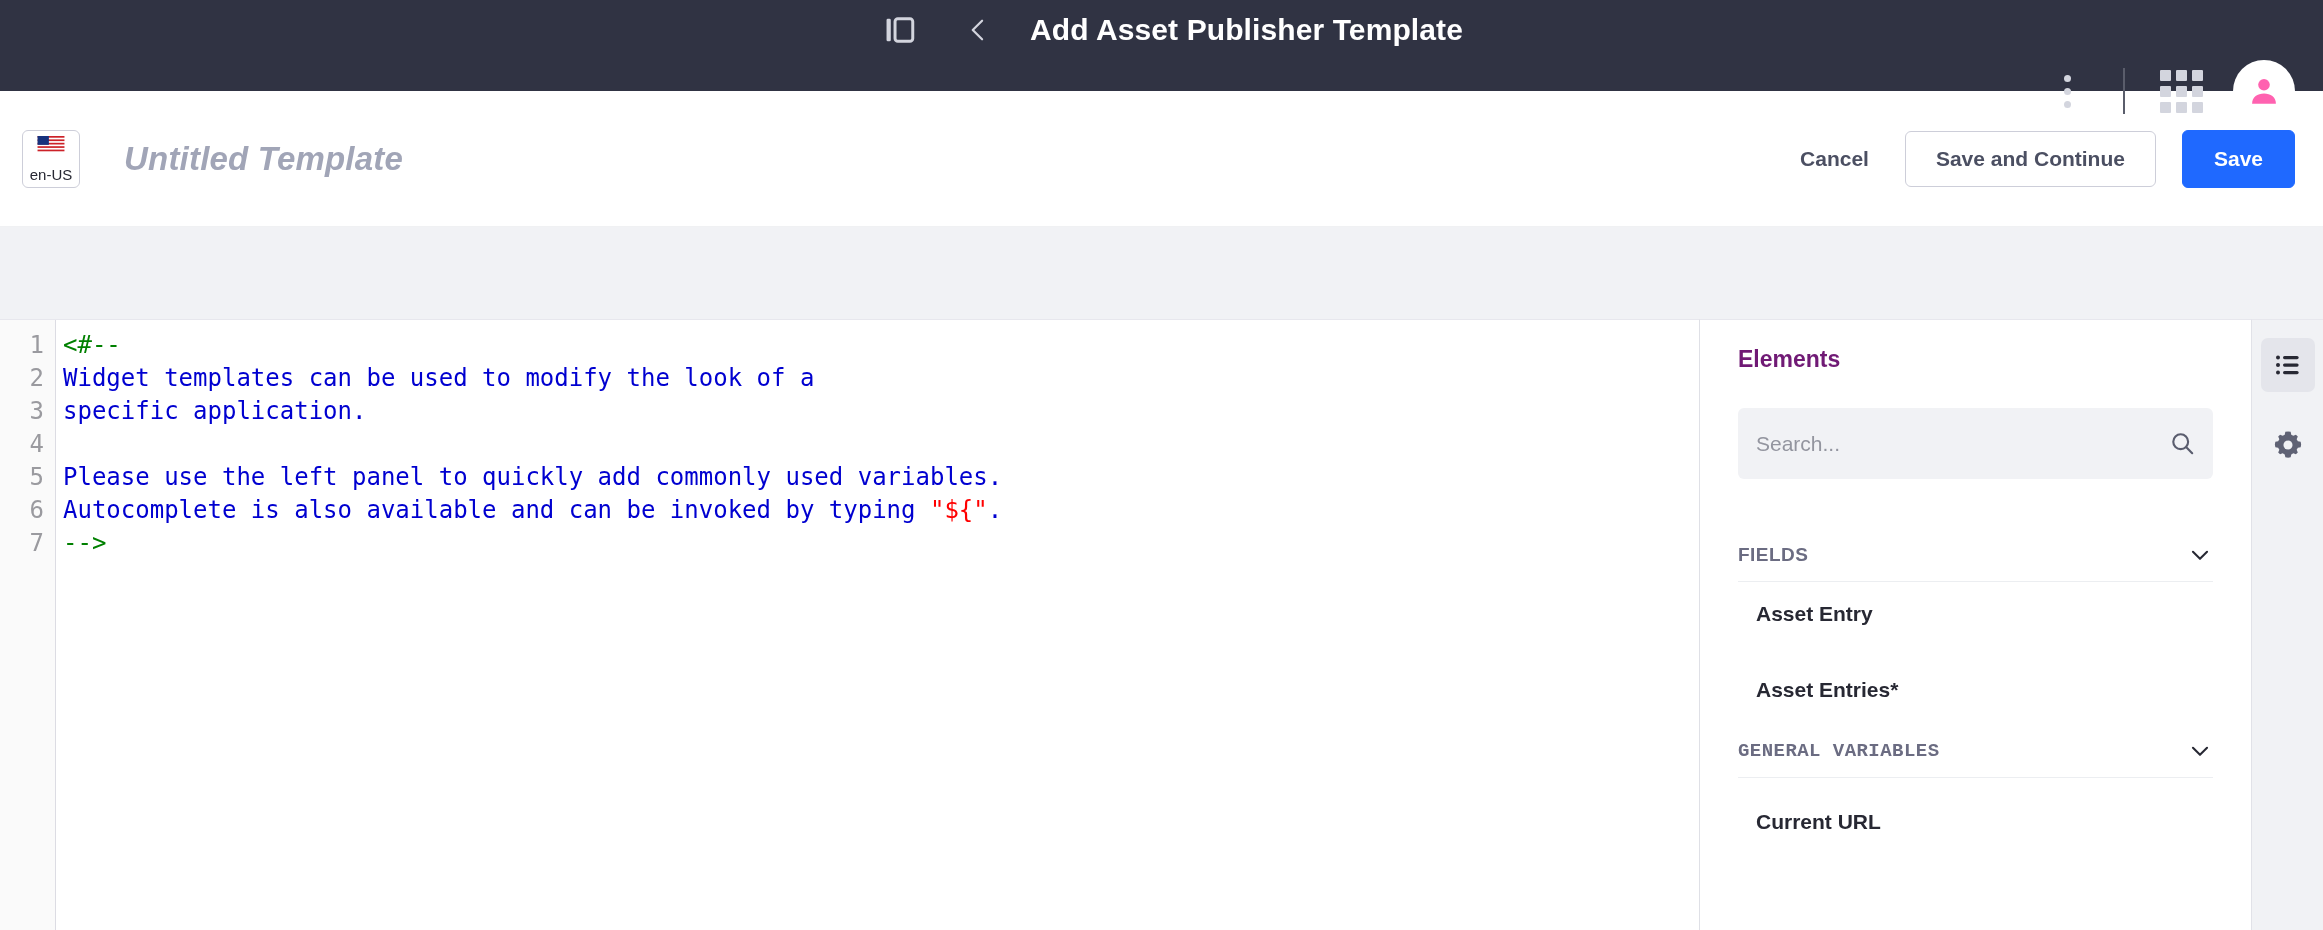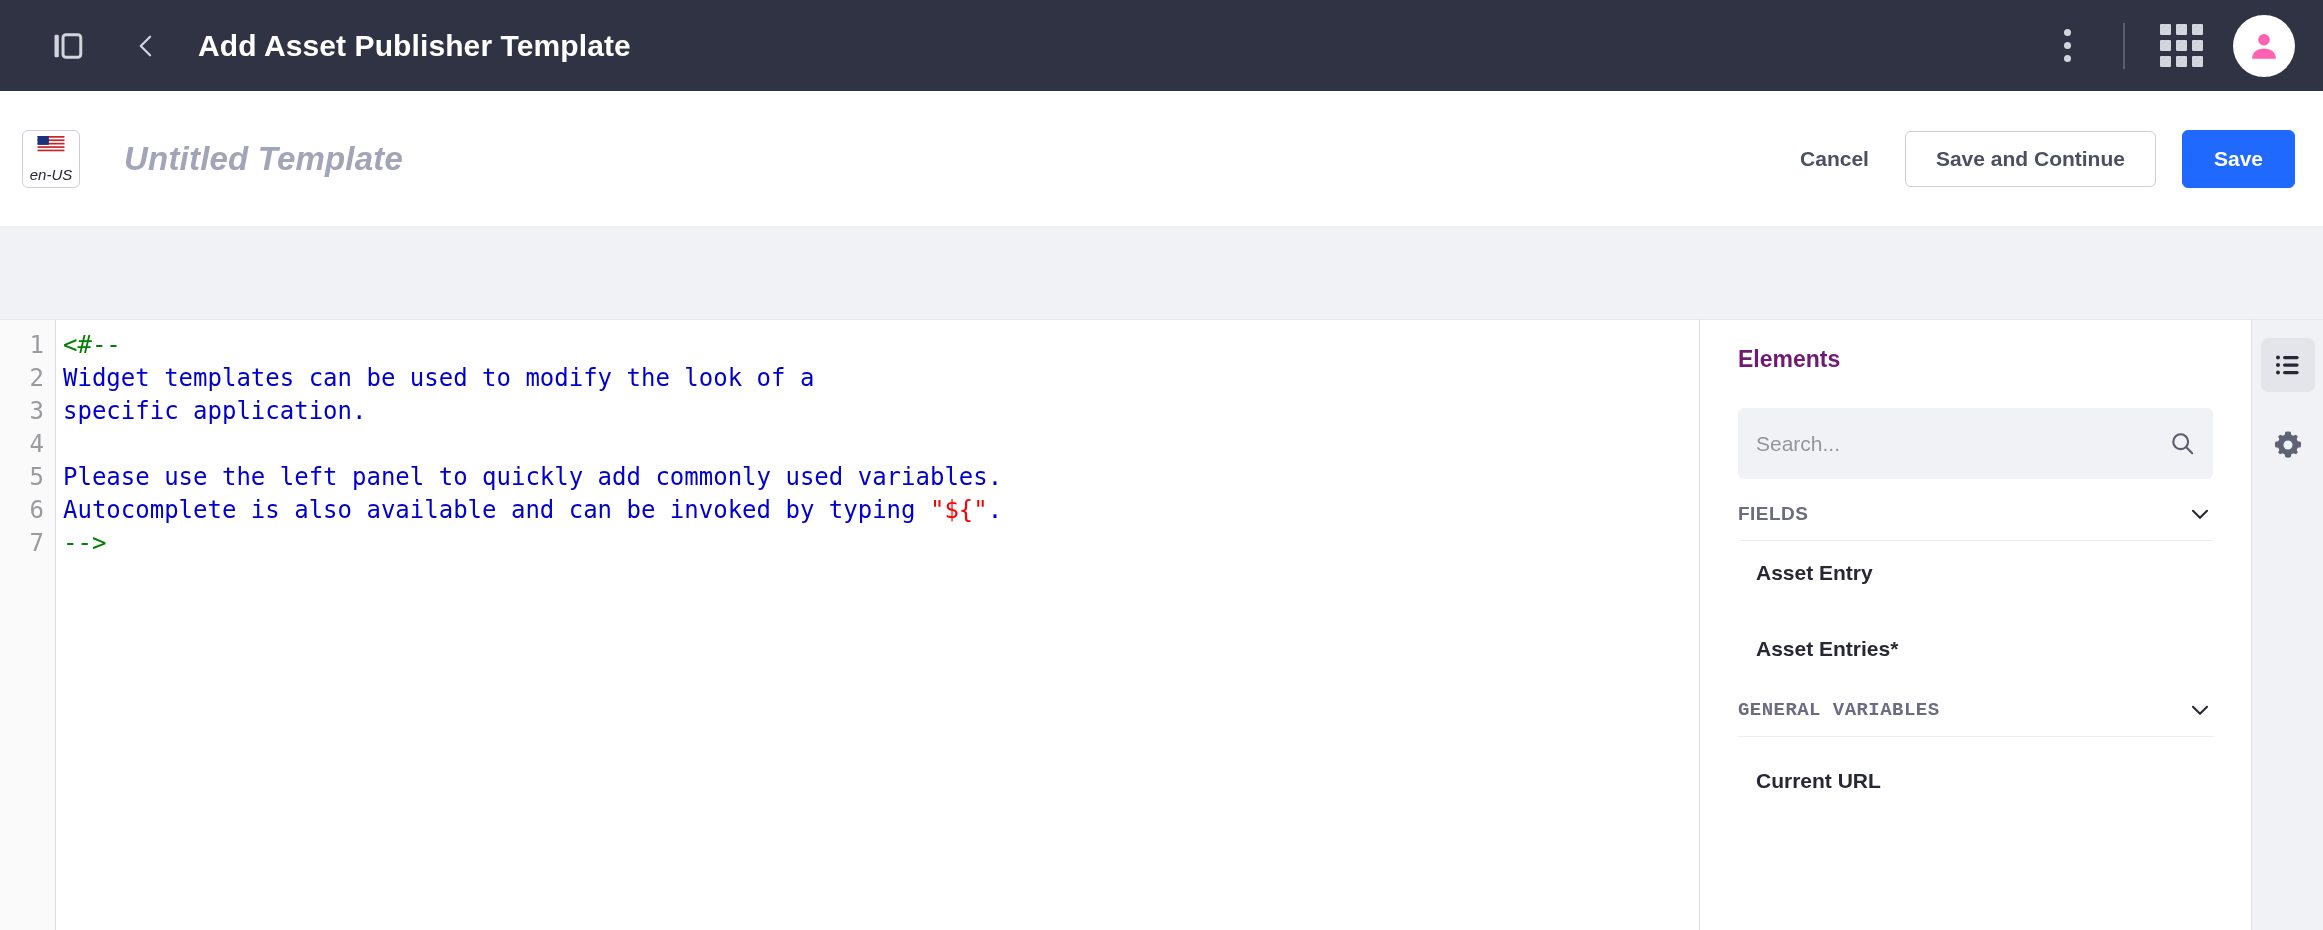--- a/index.html
+++ b/index.html
@@ -10,20 +10,21 @@
     overflow: hidden;
   }
 
   
   .navbar {
     height: 91px;
     background: #303343;
     display: flex;
     align-items: center;
     padding: 0 28px 0 38px;
+    flex-direction: column;
   }
   .nav-left { display: flex; align-items: center; gap: 0; }
   .icon-btn {
     width: 60px; height: 60px;
     display: flex; align-items: center; justify-content: center;
     cursor: pointer;
     border-radius: 6px;
   }
   .nav-title {
     color: #ffffff;
@@ -63,21 +64,20 @@
   }
   .locale-btn {
     width: 58px; height: 58px;
     border: 1px solid #cdced9;
     border-radius: 6px;
     background: #fff;
     display: flex; flex-direction: column;
     align-items: center; justify-content: center;
     gap: 14px;
     cursor: pointer;
-    font-style: italic;
   }
   .flag { width: 28px; height: 17px; display: block; }
   .locale-txt { font-size: 15px; color: #272833; line-height: 1; }
   .tpl-title {
     margin-left: 44px;
     font-size: 33px;
     font-style: italic;
     font-weight: bold;
     color: #a1a5b7;
     letter-spacing: .2px;
@@ -165,21 +165,21 @@
     padding: 0 17px 0 18px;
     cursor: text;
   }
   .search-box input {
     flex: 1; border: none; outline: none; background: transparent;
     font-size: 21px; color: #6b6c7e;
     font-family: "Liberation Sans", sans-serif;
   }
   .search-box input::placeholder { color: #93959f; }
   .section-head {
-    margin-top: 22px;
+    margin-top: 63px;
     display: flex; align-items: center; justify-content: space-between;
     padding-bottom: 13px;
     border-bottom: 1px solid #eceef1;
     cursor: pointer;
   }
   .section-head span.lbl {
     font-size: 19px; font-weight: bold; color: #6b6c82;
     letter-spacing: .45px;
   }
   .panel-item {

